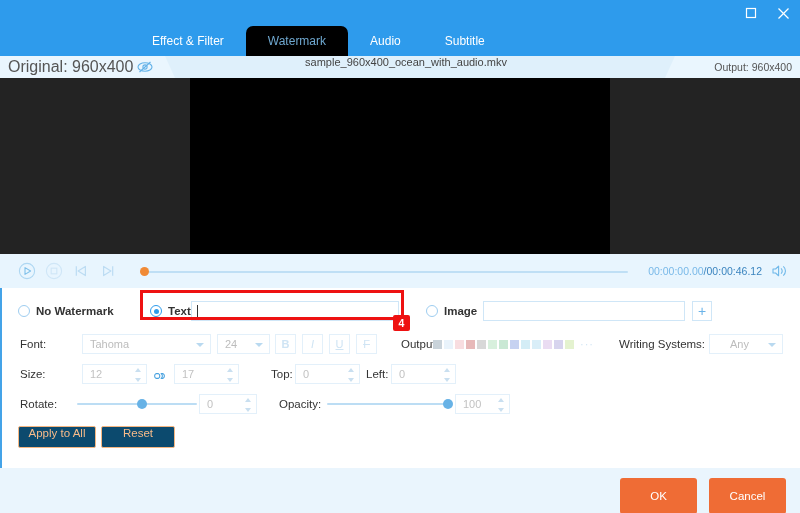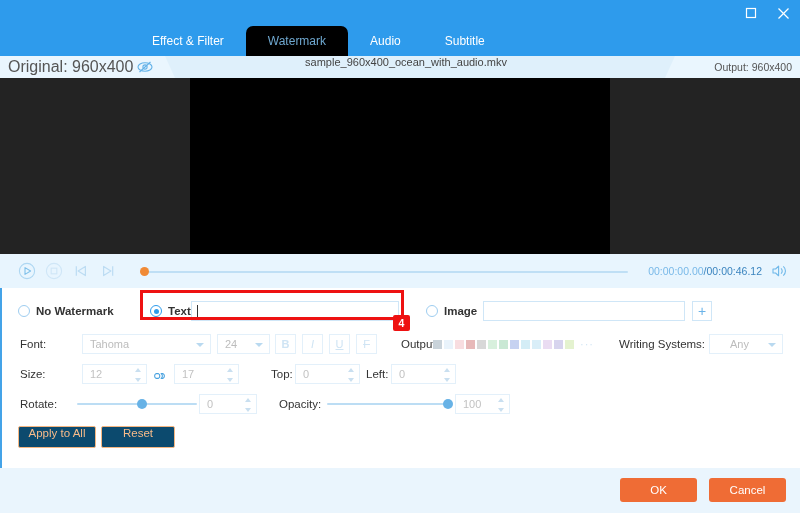--- a/index.html
+++ b/index.html
@@ -210,21 +210,21 @@
     display: flex; justify-content: center;
     border-radius: 2px;
   }
 
   
   .footer {
     position: absolute; left: 0; top: 468px; width: 800px; height: 45px;
     background: #eaf5fd;
   }
   .fbtn {
-    position: absolute; top: 10px; height: 24px; width: 77px;
+    position: absolute; top: 10px; height: 36px; width: 77px;
     background: #ef6c35; color: #fff; font-size: 11.5px;
     display: flex; align-items: center; justify-content: center;
     border-radius: 3px;
   }
   .fbtn.ok { right: 103px; }
   .fbtn.cancel { right: 14px; }
 
   
   .redbox {
     position: absolute; left: 140px; top: 290px; width: 264px; height: 30px;

